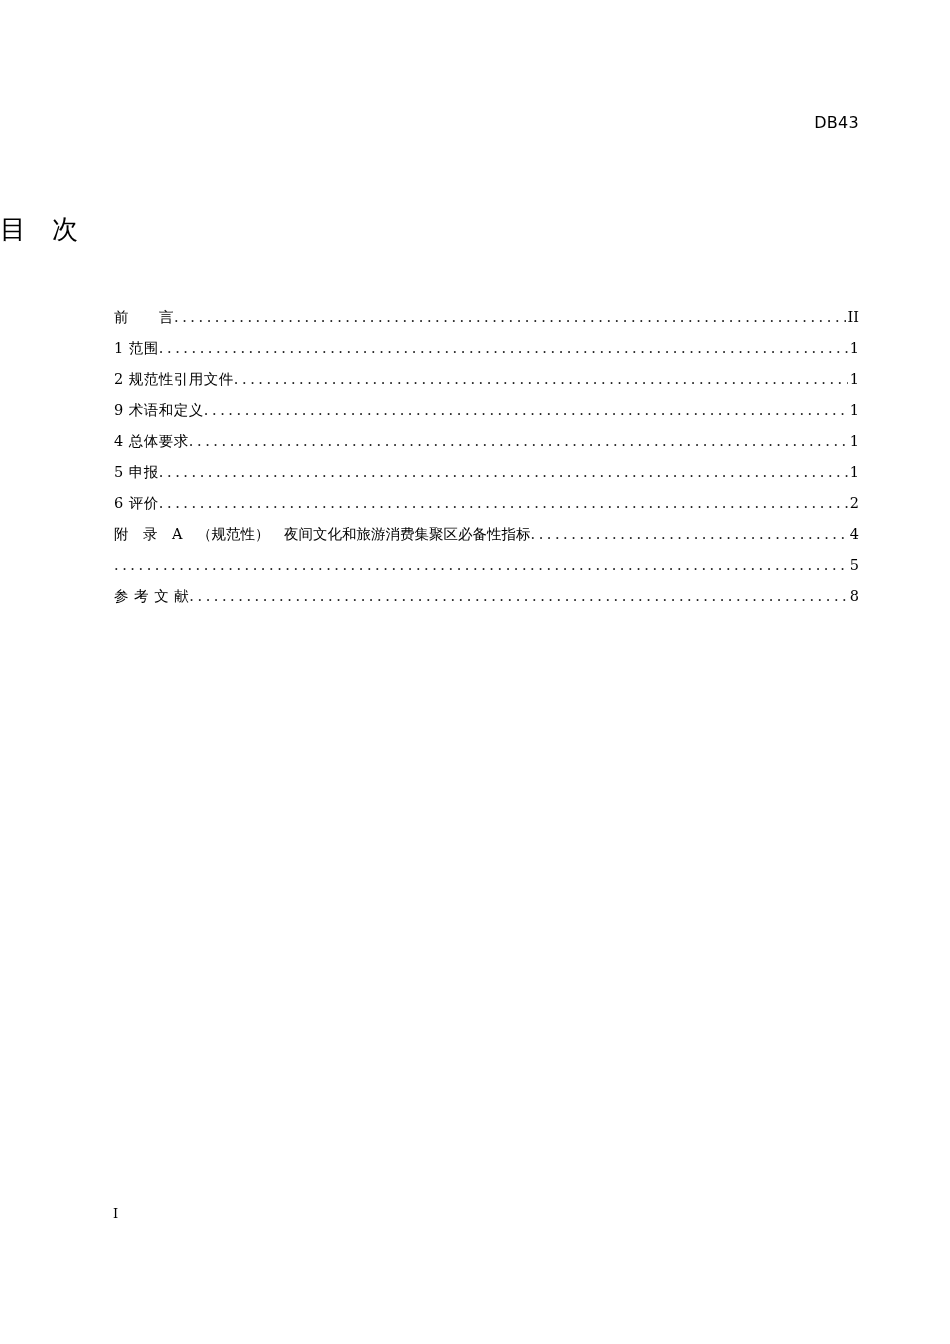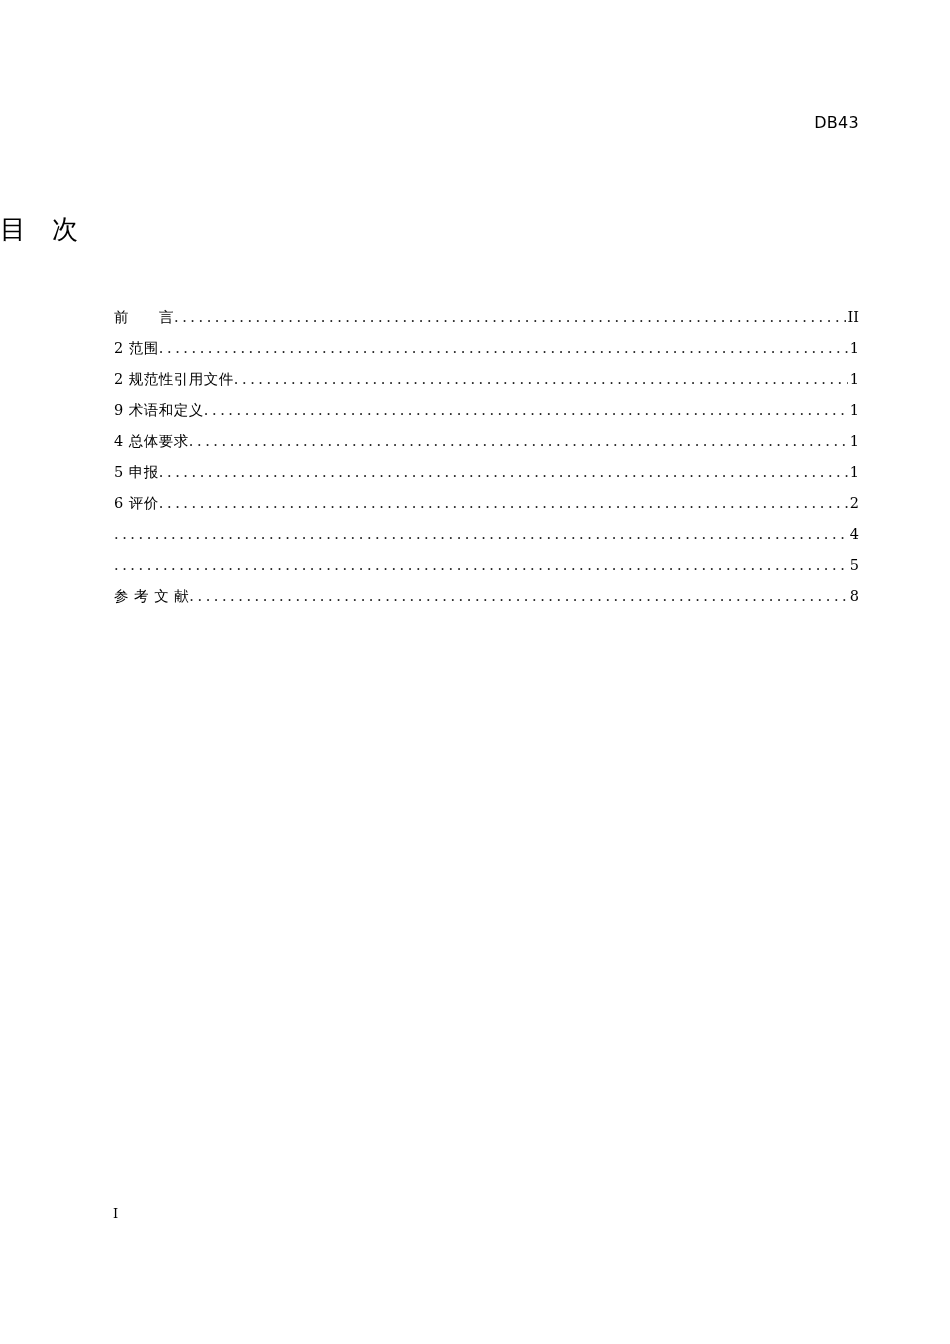--- a/index.html
+++ b/index.html
@@ -43,21 +43,21 @@
   <span>目</span><span class="gap"></span><span>次</span>
 </div>
 
 <div class="toc">
   <div class="toc-row">
     <span class="toc-label">前　　言</span>
     <span class="toc-dots">............................................................................................................................................</span>
     <span class="toc-page">II</span>
   </div>
   <div class="toc-row">
-    <span class="toc-label">2 范围</span>
+    <span class="toc-label">1 范围</span>
     <span class="toc-dots">............................................................................................................................................</span>
     <span class="toc-page">1</span>
   </div>
   <div class="toc-row">
     <span class="toc-label">2 规范性引用文件</span>
     <span class="toc-dots">............................................................................................................................................</span>
     <span class="toc-page">1</span>
   </div>
   <div class="toc-row">
     <span class="toc-label">9 术语和定义</span>
@@ -73,20 +73,21 @@
     <span class="toc-label">5 申报</span>
     <span class="toc-dots">............................................................................................................................................</span>
     <span class="toc-page">1</span>
   </div>
   <div class="toc-row">
     <span class="toc-label">6 评价</span>
     <span class="toc-dots">............................................................................................................................................</span>
     <span class="toc-page">2</span>
   </div>
   <div class="toc-row">
+    <span class="toc-label spaced">附　录　A　（规范性）　夜间文化和旅游消费集聚区必备性指标</span>
     <span class="toc-dots">............................................................................................................................................</span>
     <span class="toc-page">4</span>
   </div>
   <div class="toc-row">
     <span class="toc-dots">............................................................................................................................................</span>
     <span class="toc-page">5</span>
   </div>
   <div class="toc-row">
     <span class="toc-label">参 考 文 献</span>
     <span class="toc-dots">............................................................................................................................................</span>

